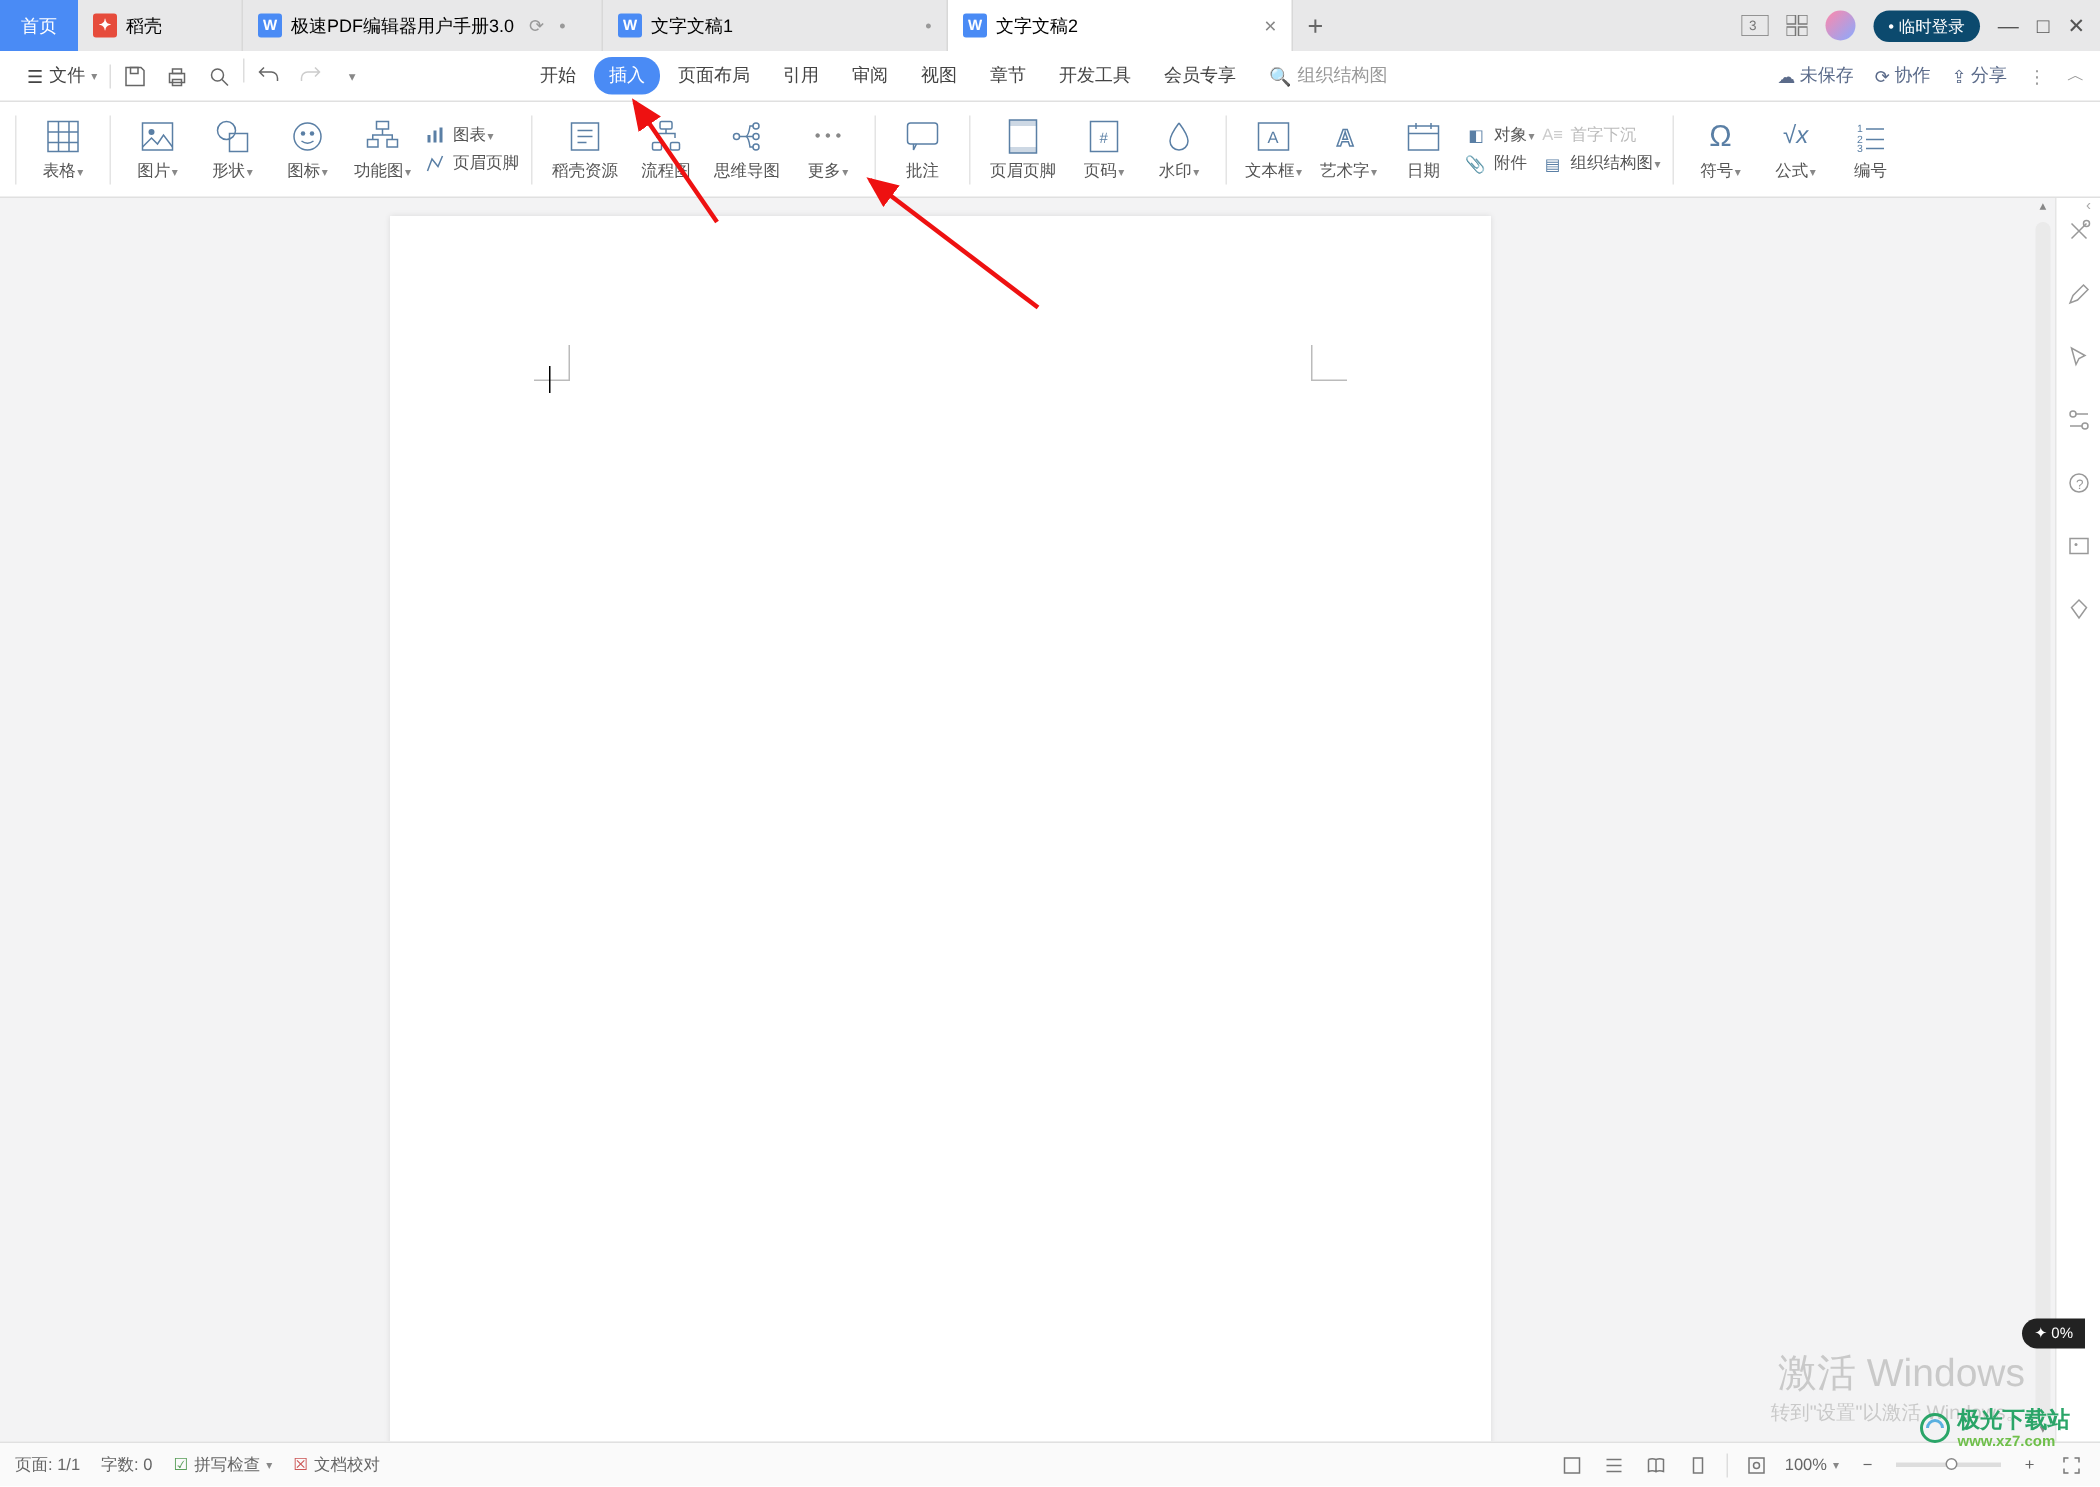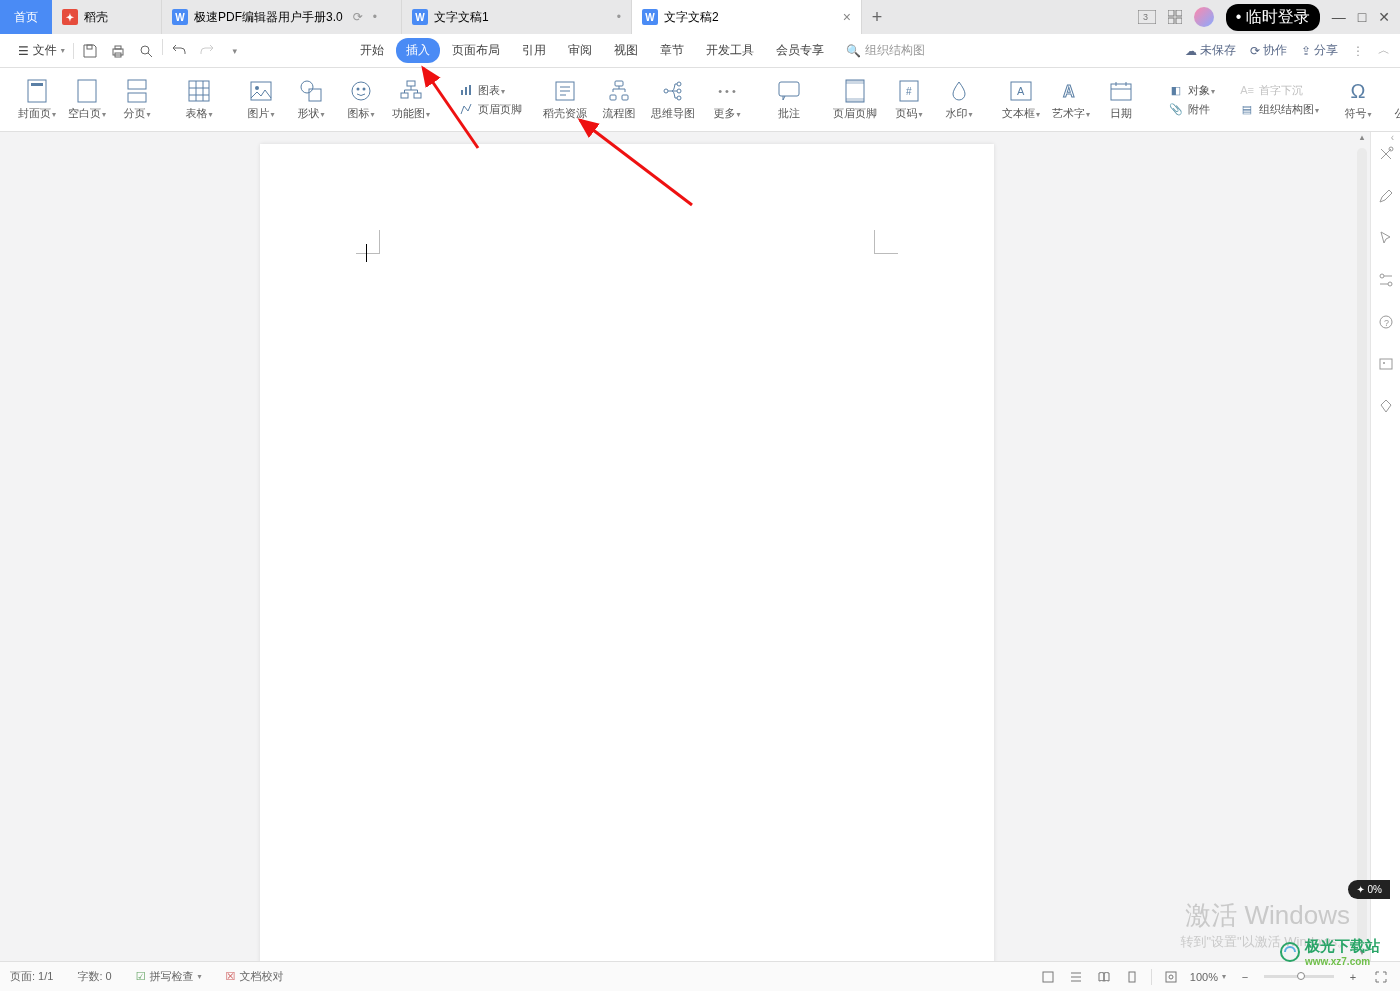--- a/index.html
+++ b/index.html
@@ -10,21 +10,21 @@
 .tab { display: flex; align-items: center; padding: 0 10px; border-right: 1px solid #d8d8d8; cursor: pointer; gap: 6px; min-width: 0; }
 .tab.home { background: #4a8bf5; color: #fff; width: 52px; justify-content: center; border-right: none; }
 .tab.active { background: #fff; }
 .tab .ticon { width: 16px; height: 16px; display: inline-flex; align-items: center; justify-content: center; font-size: 12px; border-radius: 2px; }
 .tab .wicon { background: #4a8bf5; color: #fff; font-size: 10px; font-weight: bold; }
 .tab .dicon { background: #e64c3c; color: #fff; font-size: 10px; font-weight: bold; }
 .tab .dot { color: #999; margin-left: 4px; }
 .tab .close { color: #888; font-size: 14px; margin-left: auto; padding-left: 20px; }
 .tabbar .addtab { width: 30px; display: flex; align-items: center; justify-content: center; color: #666; font-size: 18px; cursor: pointer; }
 .tabbar .right { position: absolute; right: 0; top: 0; height: 34px; display: flex; align-items: center; gap: 12px; padding: 0 10px; }
-.tabbar .login-btn { background: #000000; color: #fff; border-radius: 12px; padding: 3px 10px; font-size: 16px; cursor: pointer; }
+.tabbar .login-btn { background: #0c4a6e; color: #fff; border-radius: 12px; padding: 3px 10px; font-size: 11px; cursor: pointer; }
 .tabbar .wctrl { color: #555; font-size: 14px; cursor: pointer; }
 .avatar { width: 20px; height: 20px; border-radius: 50%; background: linear-gradient(135deg,#f8a,#8af); }
 
 
 .menubar { height: 34px; border-bottom: 1px solid #e0e0e0; display: flex; align-items: center; font-size: 12px; color: #444; padding: 0 10px; position: relative; }
 .menubar .file-btn { display: flex; align-items: center; gap: 4px; padding: 4px 8px; cursor: pointer; }
 .menubar .qat { display: flex; gap: 4px; margin-left: 4px; }
 .menubar .qat .qbtn { width: 24px; height: 24px; display: flex; align-items: center; justify-content: center; cursor: pointer; color: #666; }
 .menubar .tabs-area { position: absolute; left: 350px; display: flex; gap: 2px; }
 .menubar .mtab { padding: 4px 10px; cursor: pointer; border-radius: 12px; }
@@ -35,21 +35,21 @@
 
 
 .ribbon { height: 64px; border-bottom: 1px solid #e0e0e0; display: flex; align-items: center; padding: 0 8px; font-size: 11px; color: #555; overflow: hidden; }
 .rgroup { display: flex; align-items: center; gap: 4px; padding: 0 6px; height: 56px; }
 .rsep { width: 1px; height: 46px; background: #e4e4e4; margin: 0 2px; }
 .rbtn { display: flex; flex-direction: column; align-items: center; justify-content: center; gap: 2px; width: 46px; height: 56px; cursor: pointer; }
 .rbtn.wide { width: 54px; justify-content: center; }
 .rbtn .ricon { width: 26px; height: 26px; display: flex; align-items: center; justify-content: center; color: #4a7fb5; }
 .rbtn .rlabel { white-space: nowrap; font-size: 11px; }
 .rstack { display: flex; flex-direction: column; gap: 3px; justify-content: center; height: 56px; }
-.rstack .srow { display: flex; align-items: center; gap: 4px; cursor: pointer; white-space: nowrap; font-size: 11px; padding-left: 20px; }
+.rstack .srow { display: flex; gap: 4px; cursor: pointer; white-space: nowrap; font-size: 11px; }
 .rstack .sicon { width: 16px; height: 16px; display: inline-flex; align-items: center; justify-content: center; color: #5a7fa5; }
 .dd::after { content: "▾"; font-size: 8px; color: #888; margin-left: 1px; }
 .disabled { color: #bbb !important; }
 .disabled .sicon, .disabled svg { color: #ccc !important; }
 
 
 .canvas-area { position: absolute; top: 132px; left: 0; right: 30px; bottom: 30px; background: #f3f3f4; overflow: hidden; }
 .page { position: absolute; left: 260px; top: 12px; width: 734px; height: 1000px; background: #fff; box-shadow: 0 0 4px rgba(0,0,0,.1); }
 .page .corner { position: absolute; width: 24px; height: 24px; }
 .page .tl { top: 86px; left: 96px; border-left: 1px solid #bbb; border-top: 1px solid #bbb; transform: rotate(180deg); }
@@ -64,21 +64,21 @@
 .vscroll .track { position: absolute; top: 16px; bottom: 16px; left: 3px; right: 3px; background: #eaeaea; border-radius: 5px; }
 .vscroll .up, .vscroll .down { position: absolute; left: 0; right: 0; height: 14px; text-align: center; font-size: 9px; color: #888; cursor: pointer; }
 .vscroll .up { top: 0; } .vscroll .down { bottom: 0; }
 
 
 .sidepanel { position: absolute; right: 0; top: 132px; width: 30px; bottom: 30px; border-left: 1px solid #e5e5e5; display: flex; flex-direction: column; align-items: center; padding-top: 12px; gap: 22px; color: #888; }
 .sidepanel .sbtn { width: 20px; height: 20px; cursor: pointer; display: flex; align-items: center; justify-content: center; }
 .sidepanel .collapse { position: absolute; top: 0; right: 6px; font-size: 10px; color: #aaa; cursor: pointer; }
 
 
-.statusbar { position: absolute; bottom: 0; left: 0; right: 0; height: 30px; border-top: 1px solid #e0e0e0; background: #fafafa; display: flex; align-items: center; font-size: 11px; color: #666; padding: 0 10px; gap: 24px; text-align: right; }
+.statusbar { position: absolute; bottom: 0; left: 0; right: 0; height: 30px; border-top: 1px solid #e0e0e0; background: #fafafa; display: flex; align-items: center; font-size: 11px; color: #666; padding: 0 10px; gap: 14px; text-align: right; }
 .statusbar .sseg { display: flex; align-items: center; gap: 4px; cursor: pointer; }
 .statusbar .right { margin-left: auto; display: flex; align-items: center; gap: 10px; }
 .statusbar .vbtn { width: 18px; height: 18px; display: flex; align-items: center; justify-content: center; cursor: pointer; }
 .sep-v { width: 1px; height: 16px; background: #ddd; }
 
 
 .activate { position: absolute; right: 50px; bottom: 40px; text-align: right; color: #c9c9c9; font-size: 13px; pointer-events: none; }
 .activate .big { font-size: 26px; }
 .logo-wm { position: absolute; right: 20px; bottom: 24px; color: #2aa568; font-size: 15px; font-weight: bold; pointer-events: none; display:flex; align-items:center; gap:4px;}
 .logo-wm .sub { color:#6fbf4a; font-size:10px; font-weight:bold; }
@@ -208,48 +208,20 @@
     <div class="ritem">
         <span>⇪</span>
         <span>分享</span>
       </div>
     <div class="ritem" style="color:#999">⋮</div>
     <div class="ritem" style="color:#999">︿</div>
   </div>
 </div>
 
 <div class="ribbon">
-  <div class="rgroup">
-    <div class="rbtn">
-        <span class="ricon">
-          <svg width="24" height="26" viewBox="0 0 24 26">
-            <rect x="3" y="2" width="18" height="22" fill="none" stroke="#5a7fa5"></rect>
-            <rect x="6" y="5" width="12" height="3" fill="#5a7fa5"></rect>
-          </svg>
-        </span>
-        <span class="rlabel dd">封面页</span>
-      </div>
-    <div class="rbtn">
-        <span class="ricon">
-          <svg width="24" height="26" viewBox="0 0 24 26">
-            <rect x="3" y="2" width="18" height="22" fill="none" stroke="#5a7fa5"></rect>
-          </svg>
-        </span>
-        <span class="rlabel dd">空白页</span>
-      </div>
-    <div class="rbtn">
-        <span class="ricon">
-          <svg width="24" height="26" viewBox="0 0 24 26">
-            <rect x="3" y="2" width="18" height="9" fill="none" stroke="#5a7fa5"></rect>
-            <rect x="3" y="15" width="18" height="9" fill="none" stroke="#5a7fa5"></rect>
-          </svg>
-        </span>
-        <span class="rlabel dd">分页</span>
-      </div>
-  </div>
   <div class="rsep"></div>
   <div class="rgroup">
     <div class="rbtn">
         <span class="ricon">
           <svg width="24" height="24" viewBox="0 0 24 24">
             <rect x="2" y="2" width="20" height="20" fill="none" stroke="#5a7fa5"></rect>
             <path d="M2 9h20M2 16h20M9 2v20M16 2v20" stroke="#5a7fa5"></path>
           </svg>
         </span>
         <span class="rlabel dd">表格</span>

